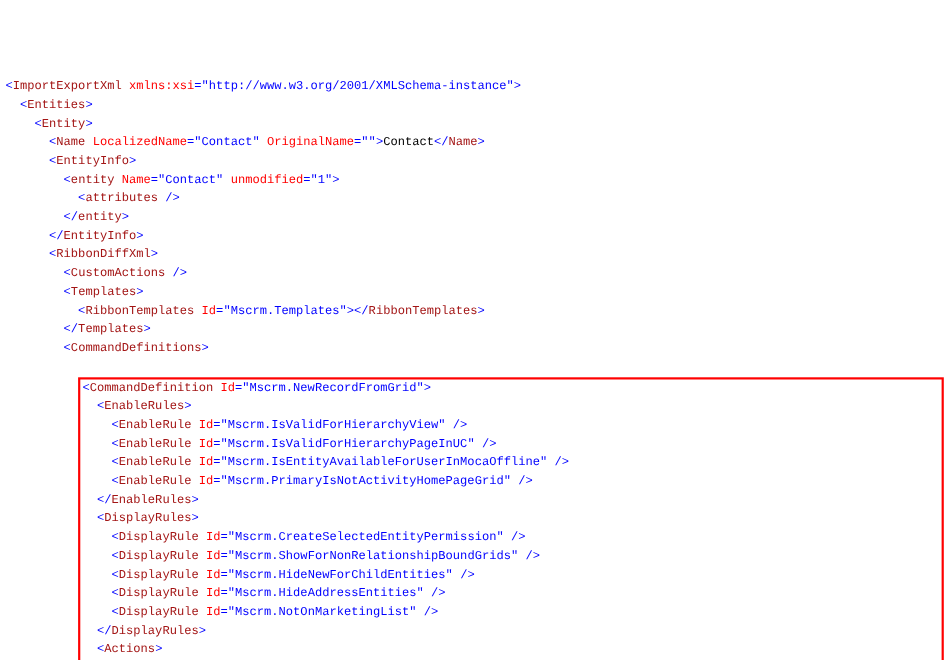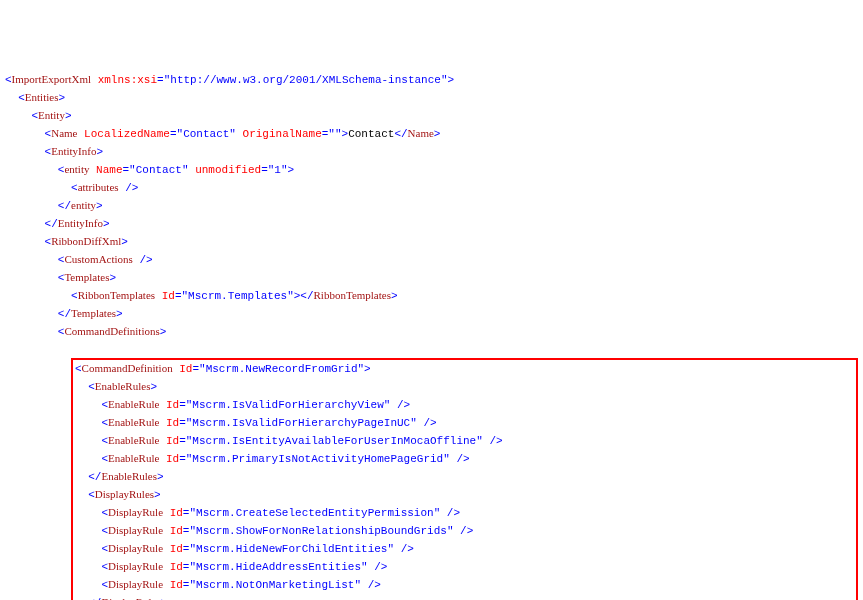--- a/index.html
+++ b/index.html
@@ -5,21 +5,21 @@
   body {
     margin: 0;
     padding: 3px 5px;
     font-family: Consolas, 'Courier New', monospace;
     font-size: 11px;
     line-height: 17px;
     background: #fff;
     color: #000;
     white-space: pre;
   }
-  .tag { color: #a31515; font-family: Liberation Serif, serif; }
+  .tag { color: #a31515; }
   .attr { color: #ff0000; }
   .val { color: #0000ff; }
   .txt { color: #000; }
   .pun { color: #0000ff; }
   .hl-box {
     border: 2px solid #ff0000;
     padding: 0 2px;
     margin-left: -2px;
   }
 </style>

